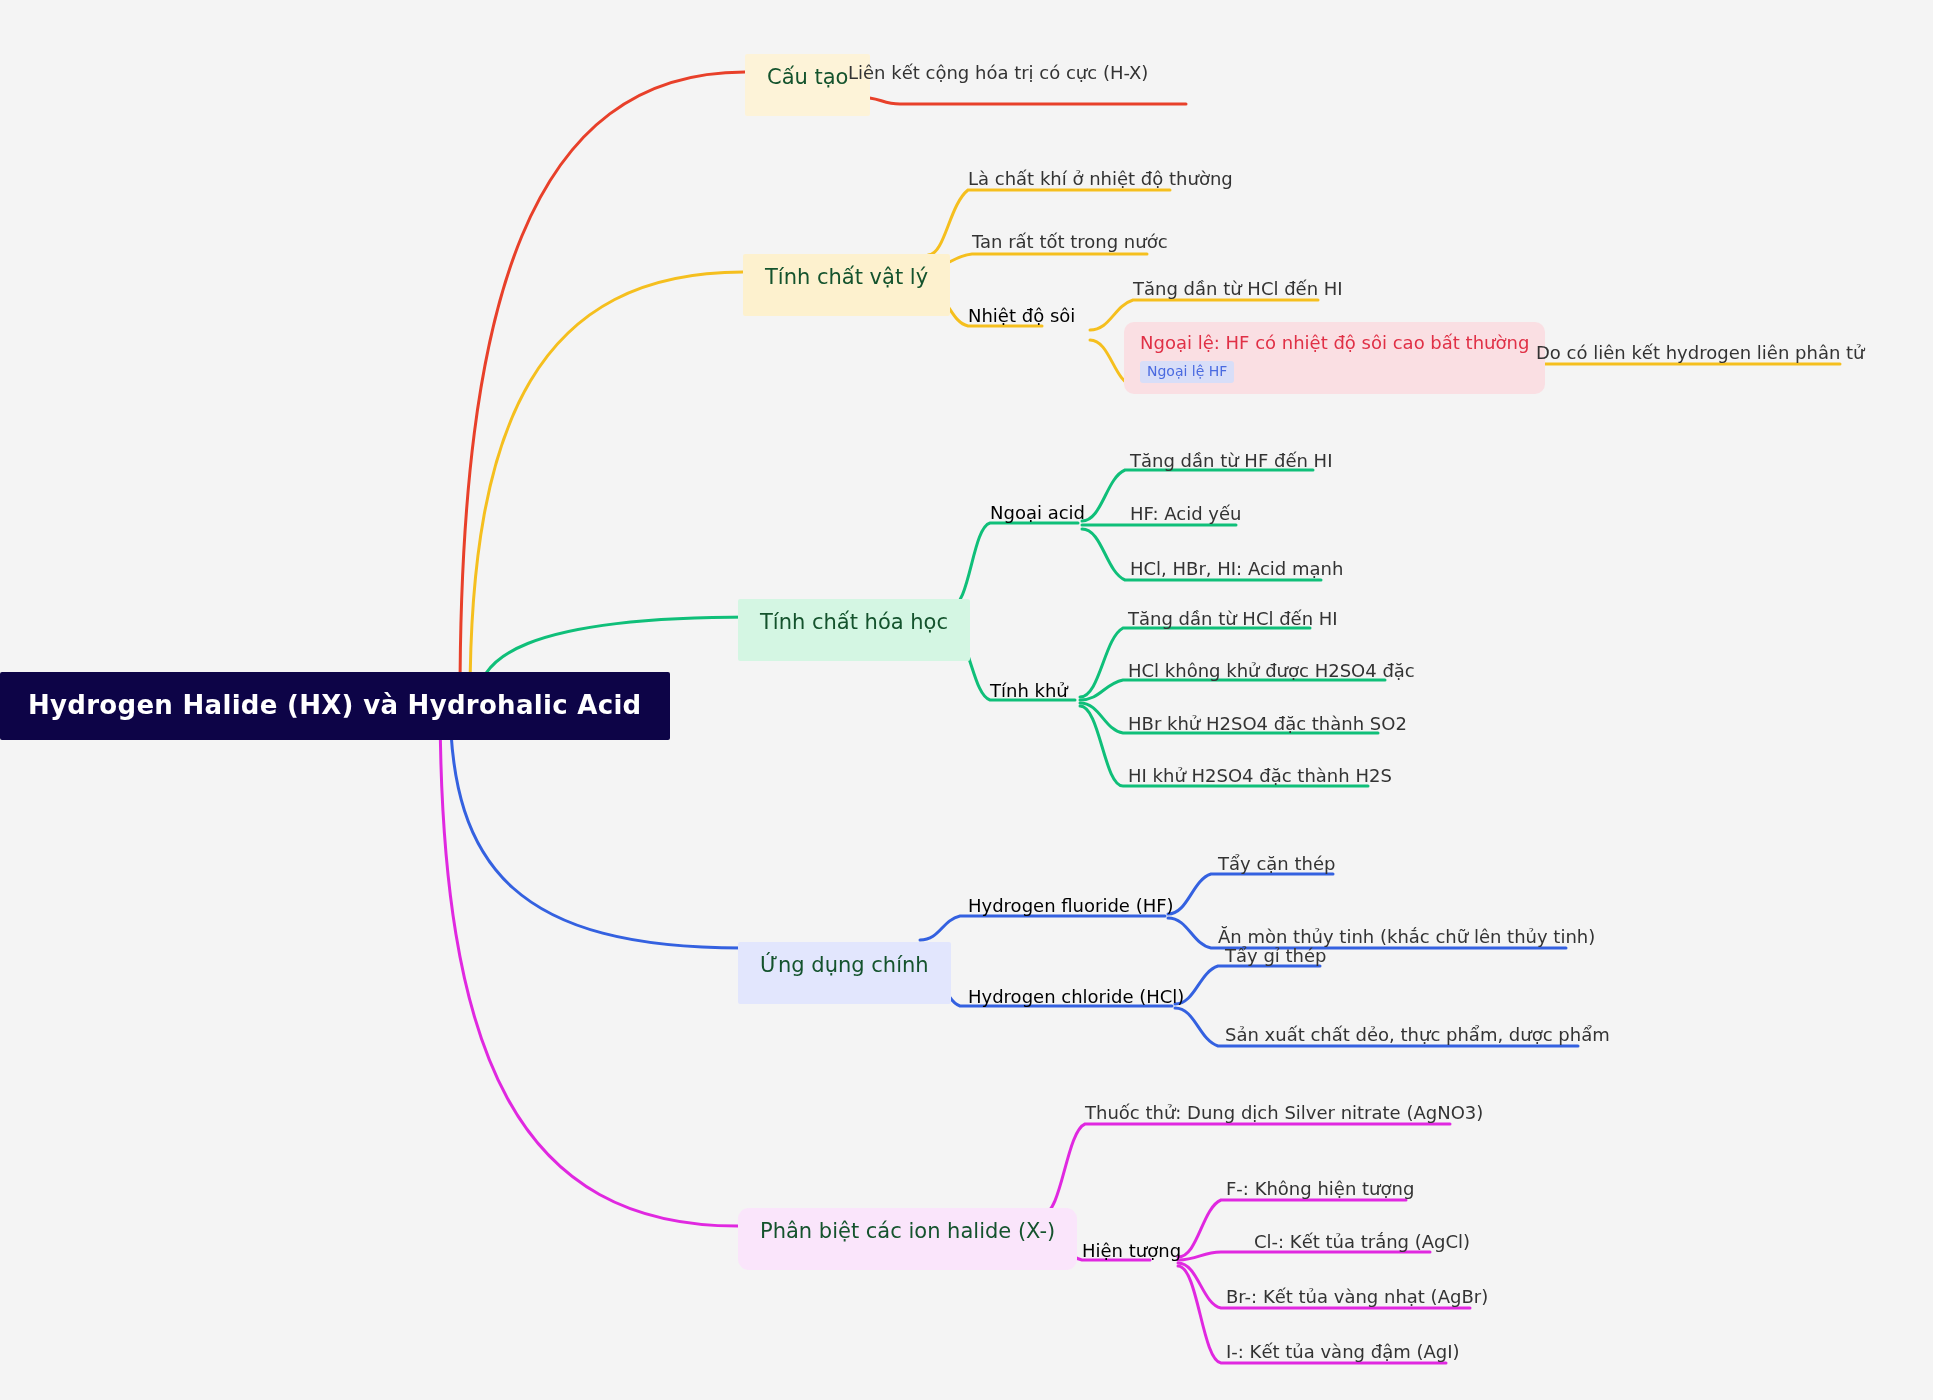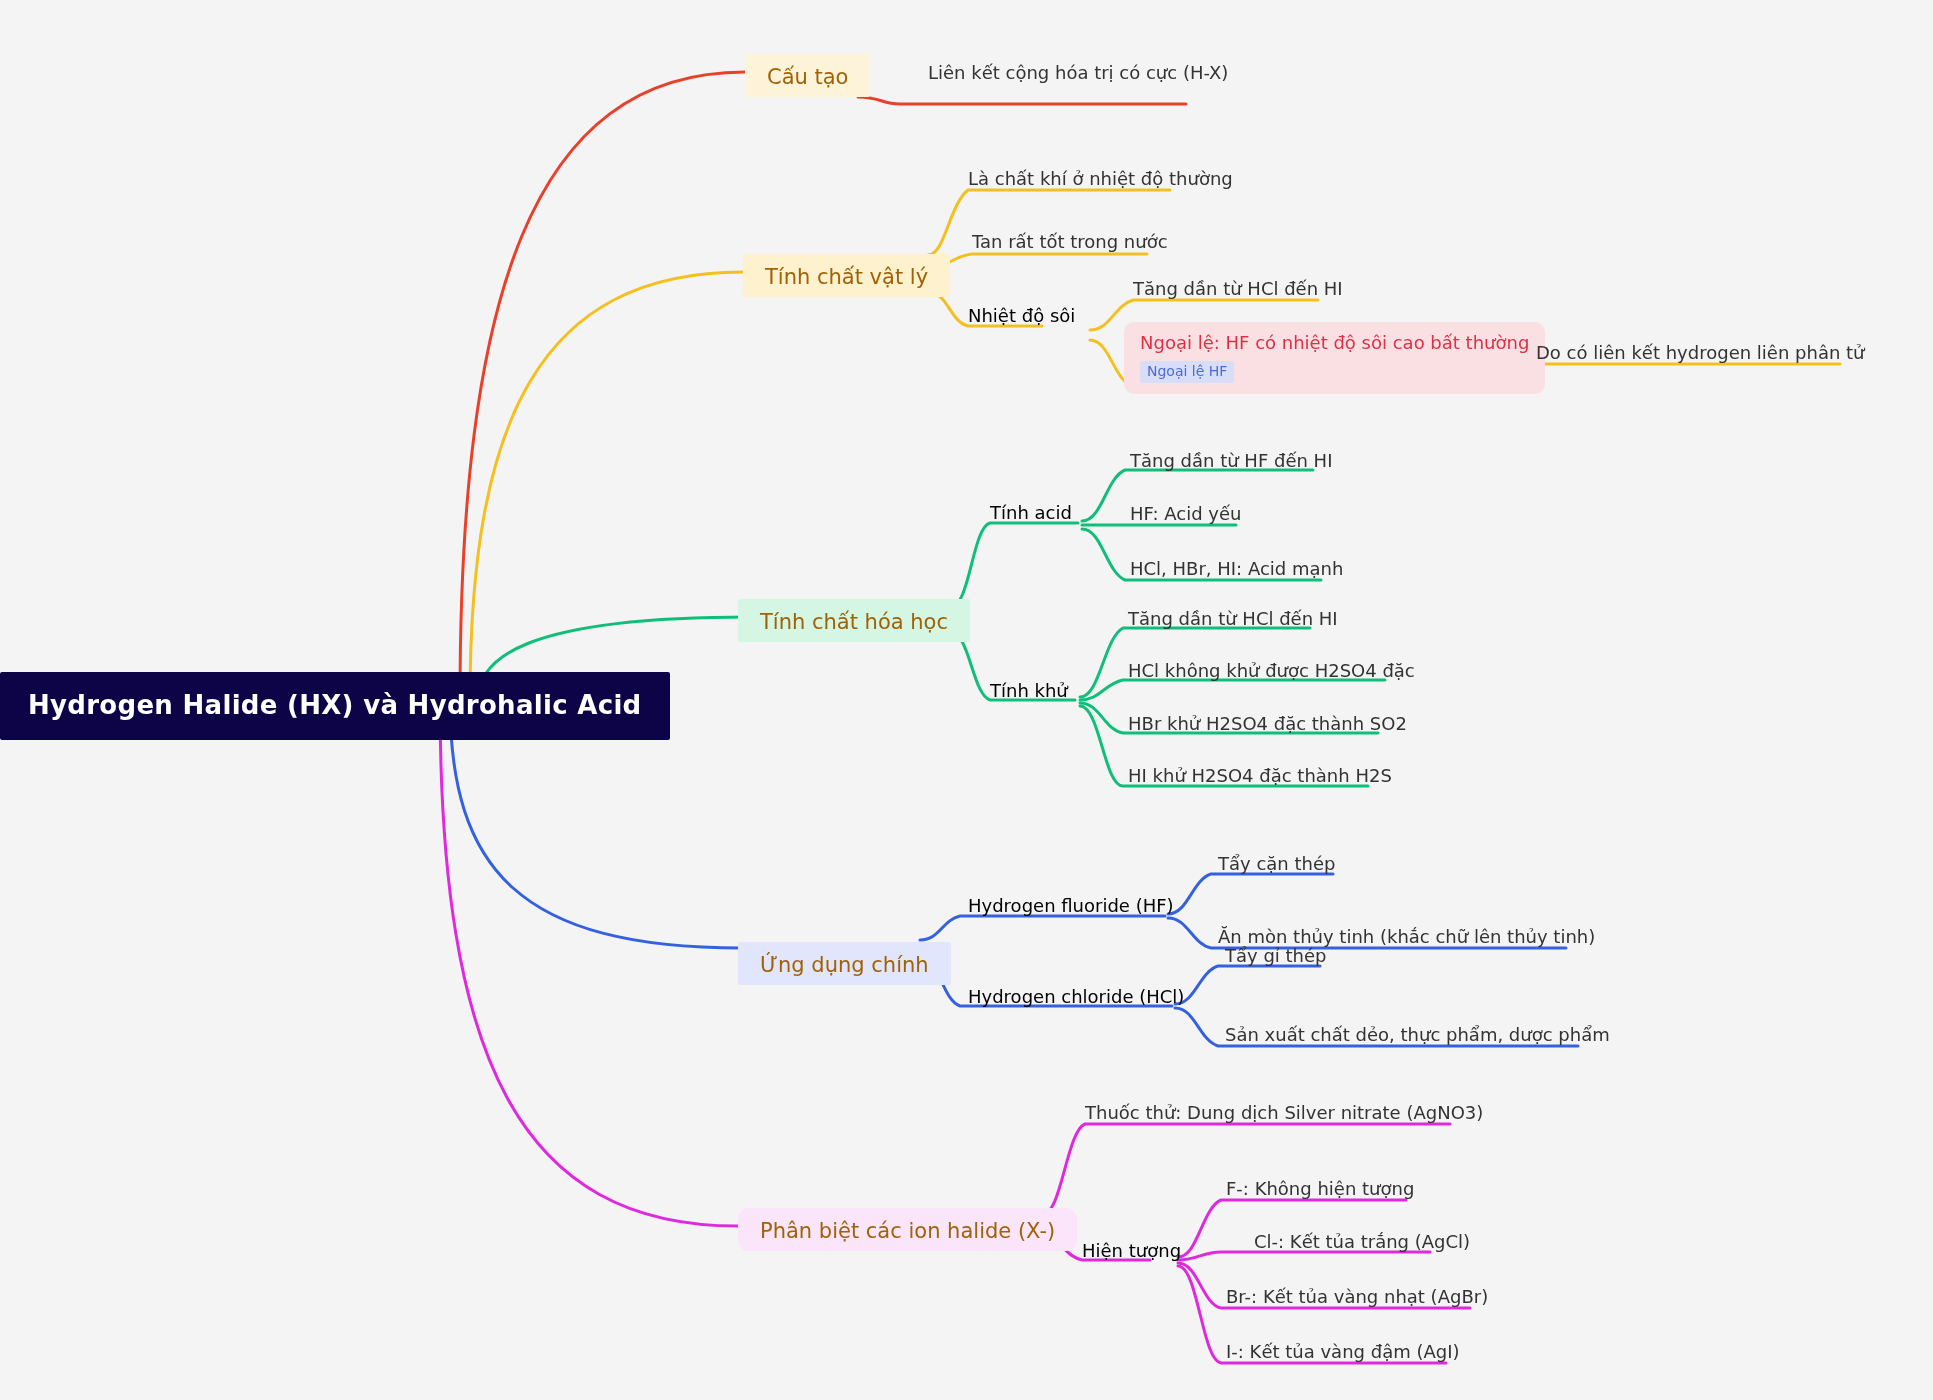--- a/index.html
+++ b/index.html
@@ -42,22 +42,22 @@
     font-weight: bold;
     letter-spacing: .3px;
     padding: 18px 28px 20px 28px;
     left: 0px;
     top: 672px;
     border-radius: 2px;
   }
   
   .l1 {
     font-size: 21px;
-    color: #a16207;
-    padding: 11px 22px 8px 22px;
+    color: #14532d;
+    padding: 11px 22px 27px 22px;
     border-radius: 2px;
   }
   .l1.red    { background: #fdf3d8; }
   .l1.yellow { background: #fdf1ce; }
   .l1.green  { background: #d4f6e3; }
   .l1.blue   { background: #e2e6fd; }
   .l1.pink   { background: #fae5fb; border-radius: 11px; }
 
   
   .l2 {
@@ -141,41 +141,41 @@
       <path stroke="#e028e0" d="M 1178,1257 C 1198,1257 1202,1208 1221,1200 L 1406,1200"></path>
       <path stroke="#e028e0" d="M 1178,1260 C 1198,1260 1202,1252 1221,1252 L 1430,1252"></path>
       <path stroke="#e028e0" d="M 1178,1263 C 1198,1263 1202,1304 1221,1308 L 1470,1308"></path>
       <path stroke="#e028e0" d="M 1178,1266 C 1198,1266 1202,1360 1221,1363 L 1446,1363"></path>
     </g>
   </svg>
 
   <div class="node root-node">Hydrogen Halide (HX) và Hydrohalic Acid</div>
 
   <div class="node l1 red" style="left:745px; top:54px;">Cấu tạo</div>
-  <div class="node l3" style="left:928px; top:62px;text-align:center;">Liên kết cộng hóa trị có cực (H-X)</div>
+  <div class="node l3" style="left:848px; top:62px;text-align:center;">Liên kết cộng hóa trị có cực (H-X)</div>
 
   <div class="node l1 yellow" style="left:743px; top:254px;">Tính chất vật lý</div>
 
   <div class="node l3" style="left:968px; top:168px;">Là chất khí ở nhiệt độ thường</div>
   <div class="node l3" style="left:972px; top:231px;">Tan rất tốt trong nước</div>
 
   <div class="node l2" style="left:968px; top:305px;">Nhiệt độ sôi</div>
 
   <div class="node l3" style="left:1133px; top:278px;">Tăng dần từ HCl đến HI</div>
 
   <div class="node exception-box" style="left:1124px; top:322px;">
     <span class="exception-title">Ngoại lệ: HF có nhiệt độ sôi cao bất thường</span>
     <span class="badge">Ngoại lệ HF</span>
   </div>
 
   <div class="node l3" style="left:1536px; top:342px;">Do có liên kết hydrogen liên phân tử</div>
 
   <div class="node l1 green" style="left:738px; top:599px;">Tính chất hóa học</div>
 
-  <div class="node l2" style="left:990px; top:502px;">Tính acid</div>
+  <div class="node l2" style="left:990px; top:502px;">Ngoại acid</div>
   <div class="node l2" style="left:990px; top:680px;">Tính khử</div>
 
   <div class="node l3" style="left:1130px; top:450px;">Tăng dần từ HF đến HI</div>
   <div class="node l3" style="left:1130px; top:503px;">HF: Acid yếu</div>
   <div class="node l3" style="left:1130px; top:558px;">HCl, HBr, HI: Acid mạnh</div>
 
   <div class="node l3" style="left:1128px; top:608px;">Tăng dần từ HCl đến HI</div>
   <div class="node l3" style="left:1128px; top:660px;">HCl không khử được H2SO4 đặc</div>
   <div class="node l3" style="left:1128px; top:713px;">HBr khử H2SO4 đặc thành SO2</div>
   <div class="node l3" style="left:1128px; top:765px;">HI khử H2SO4 đặc thành H2S</div>

